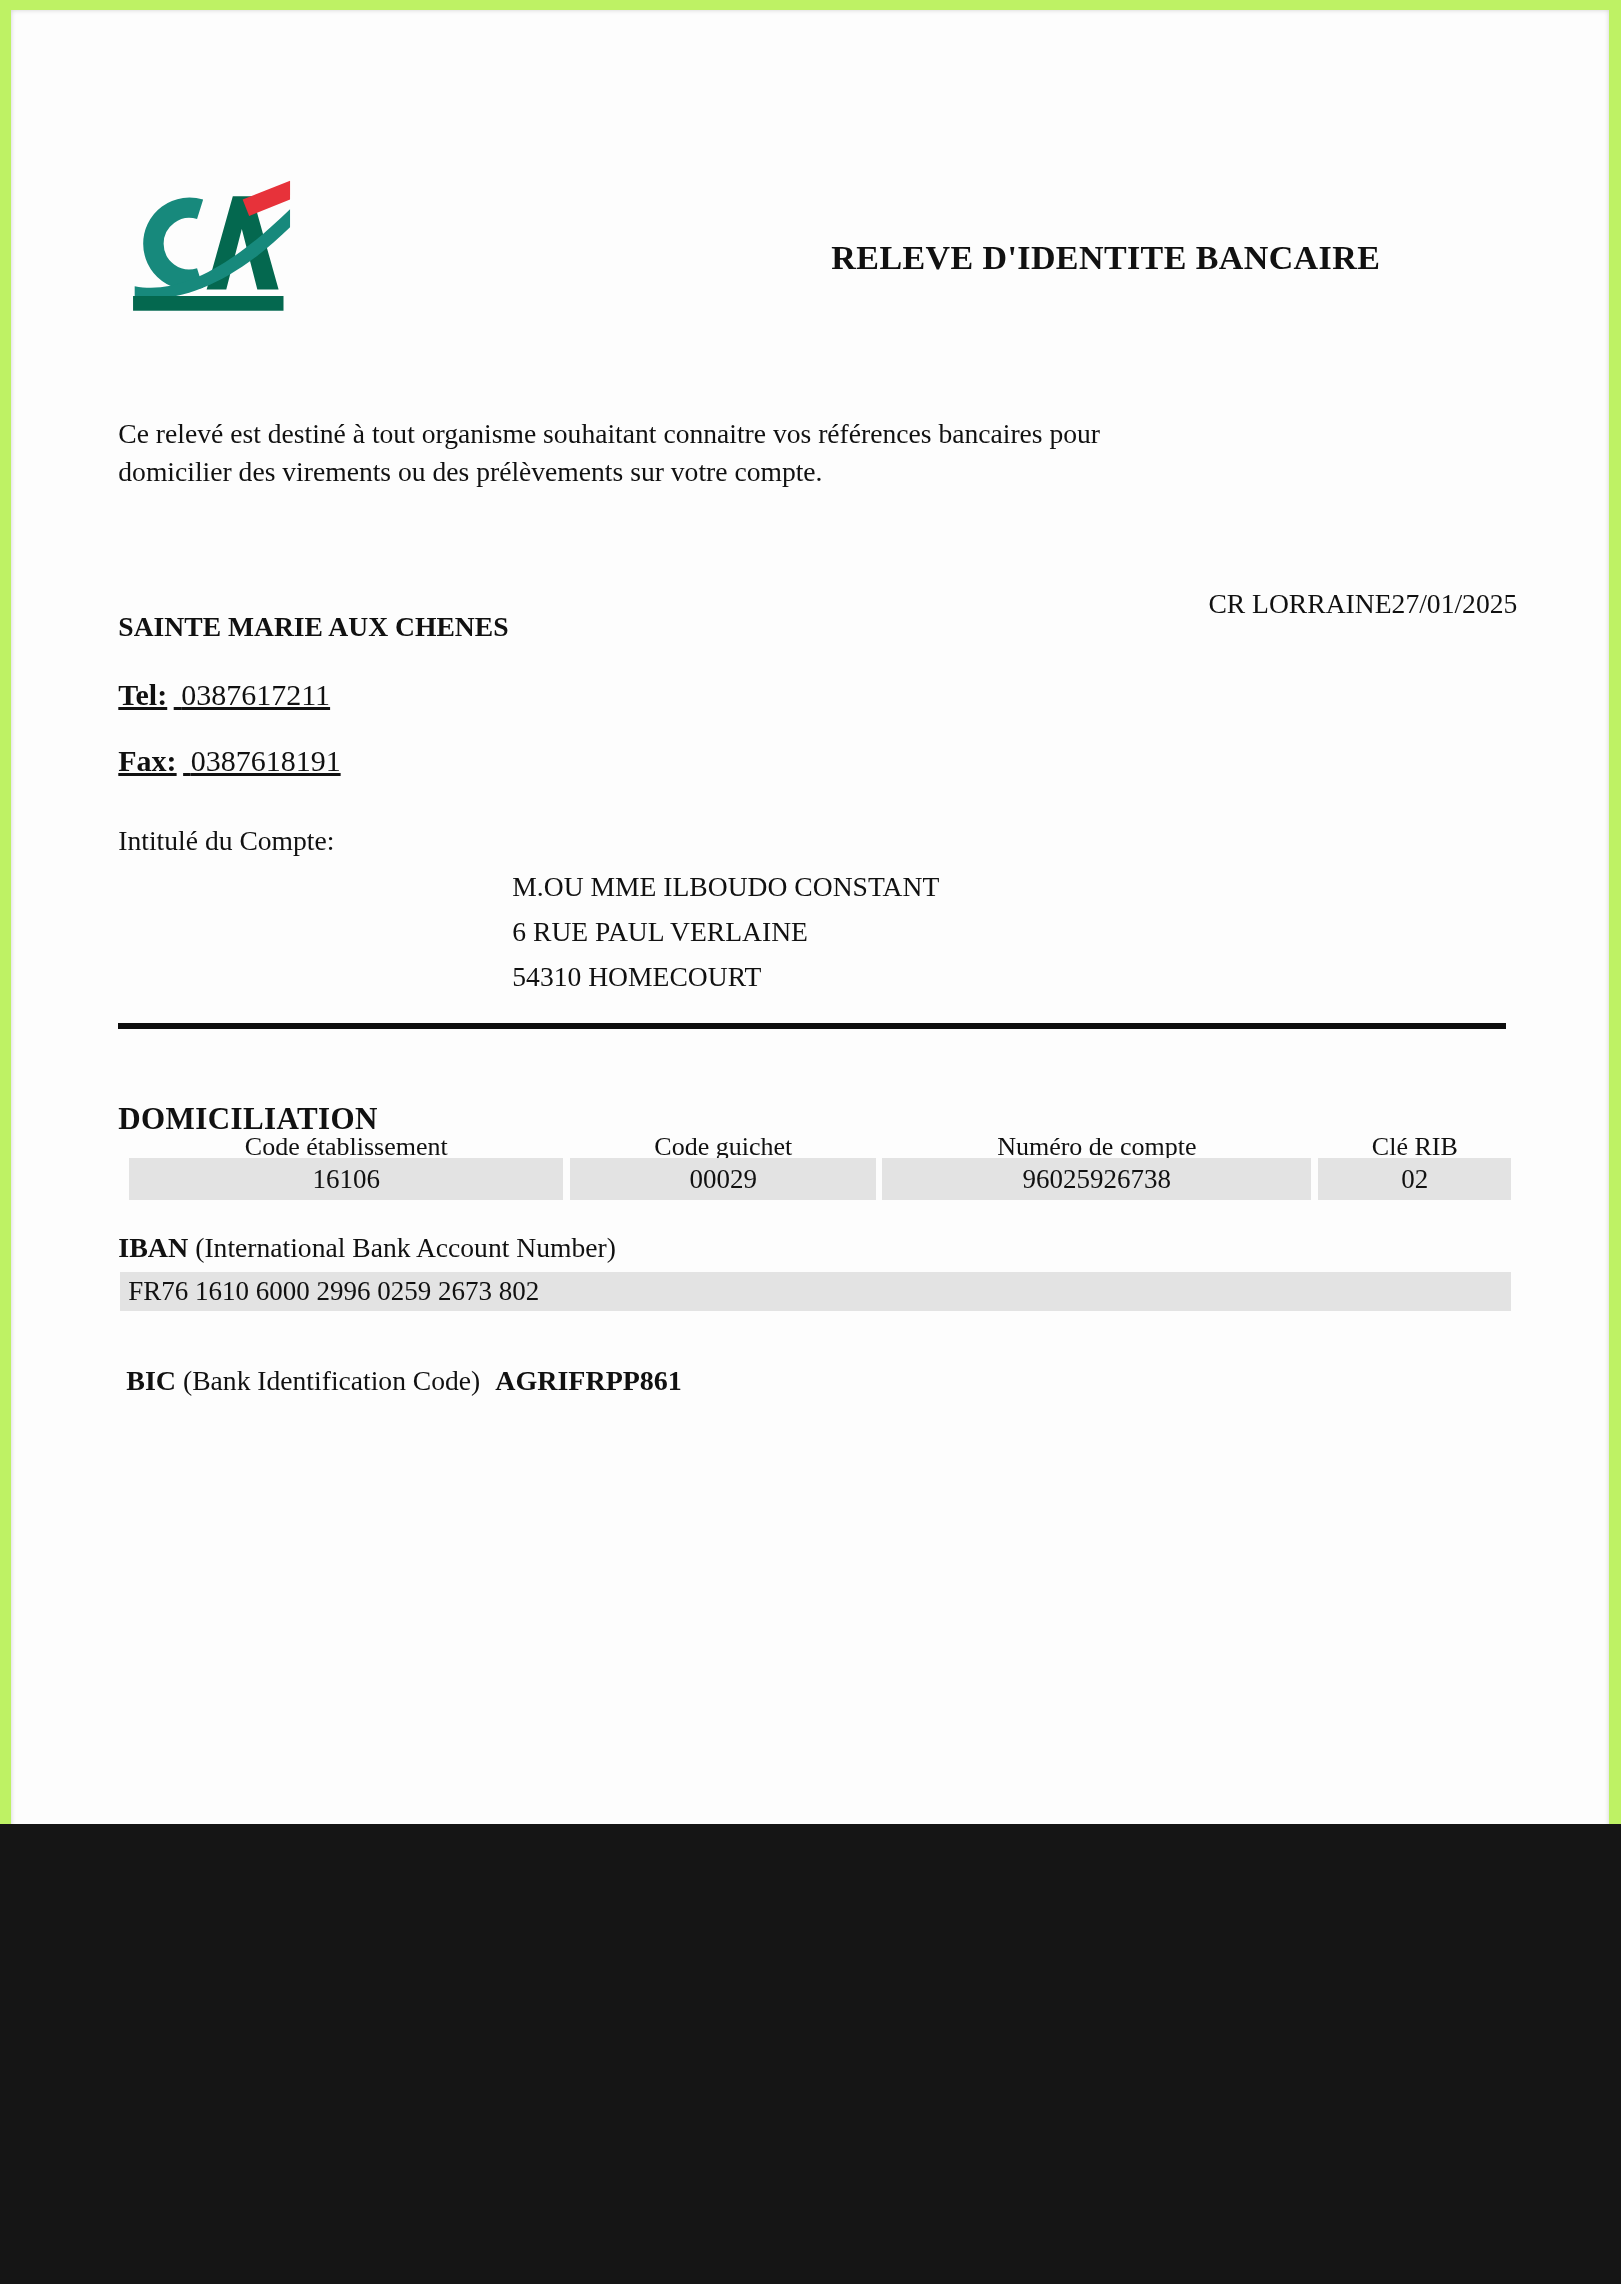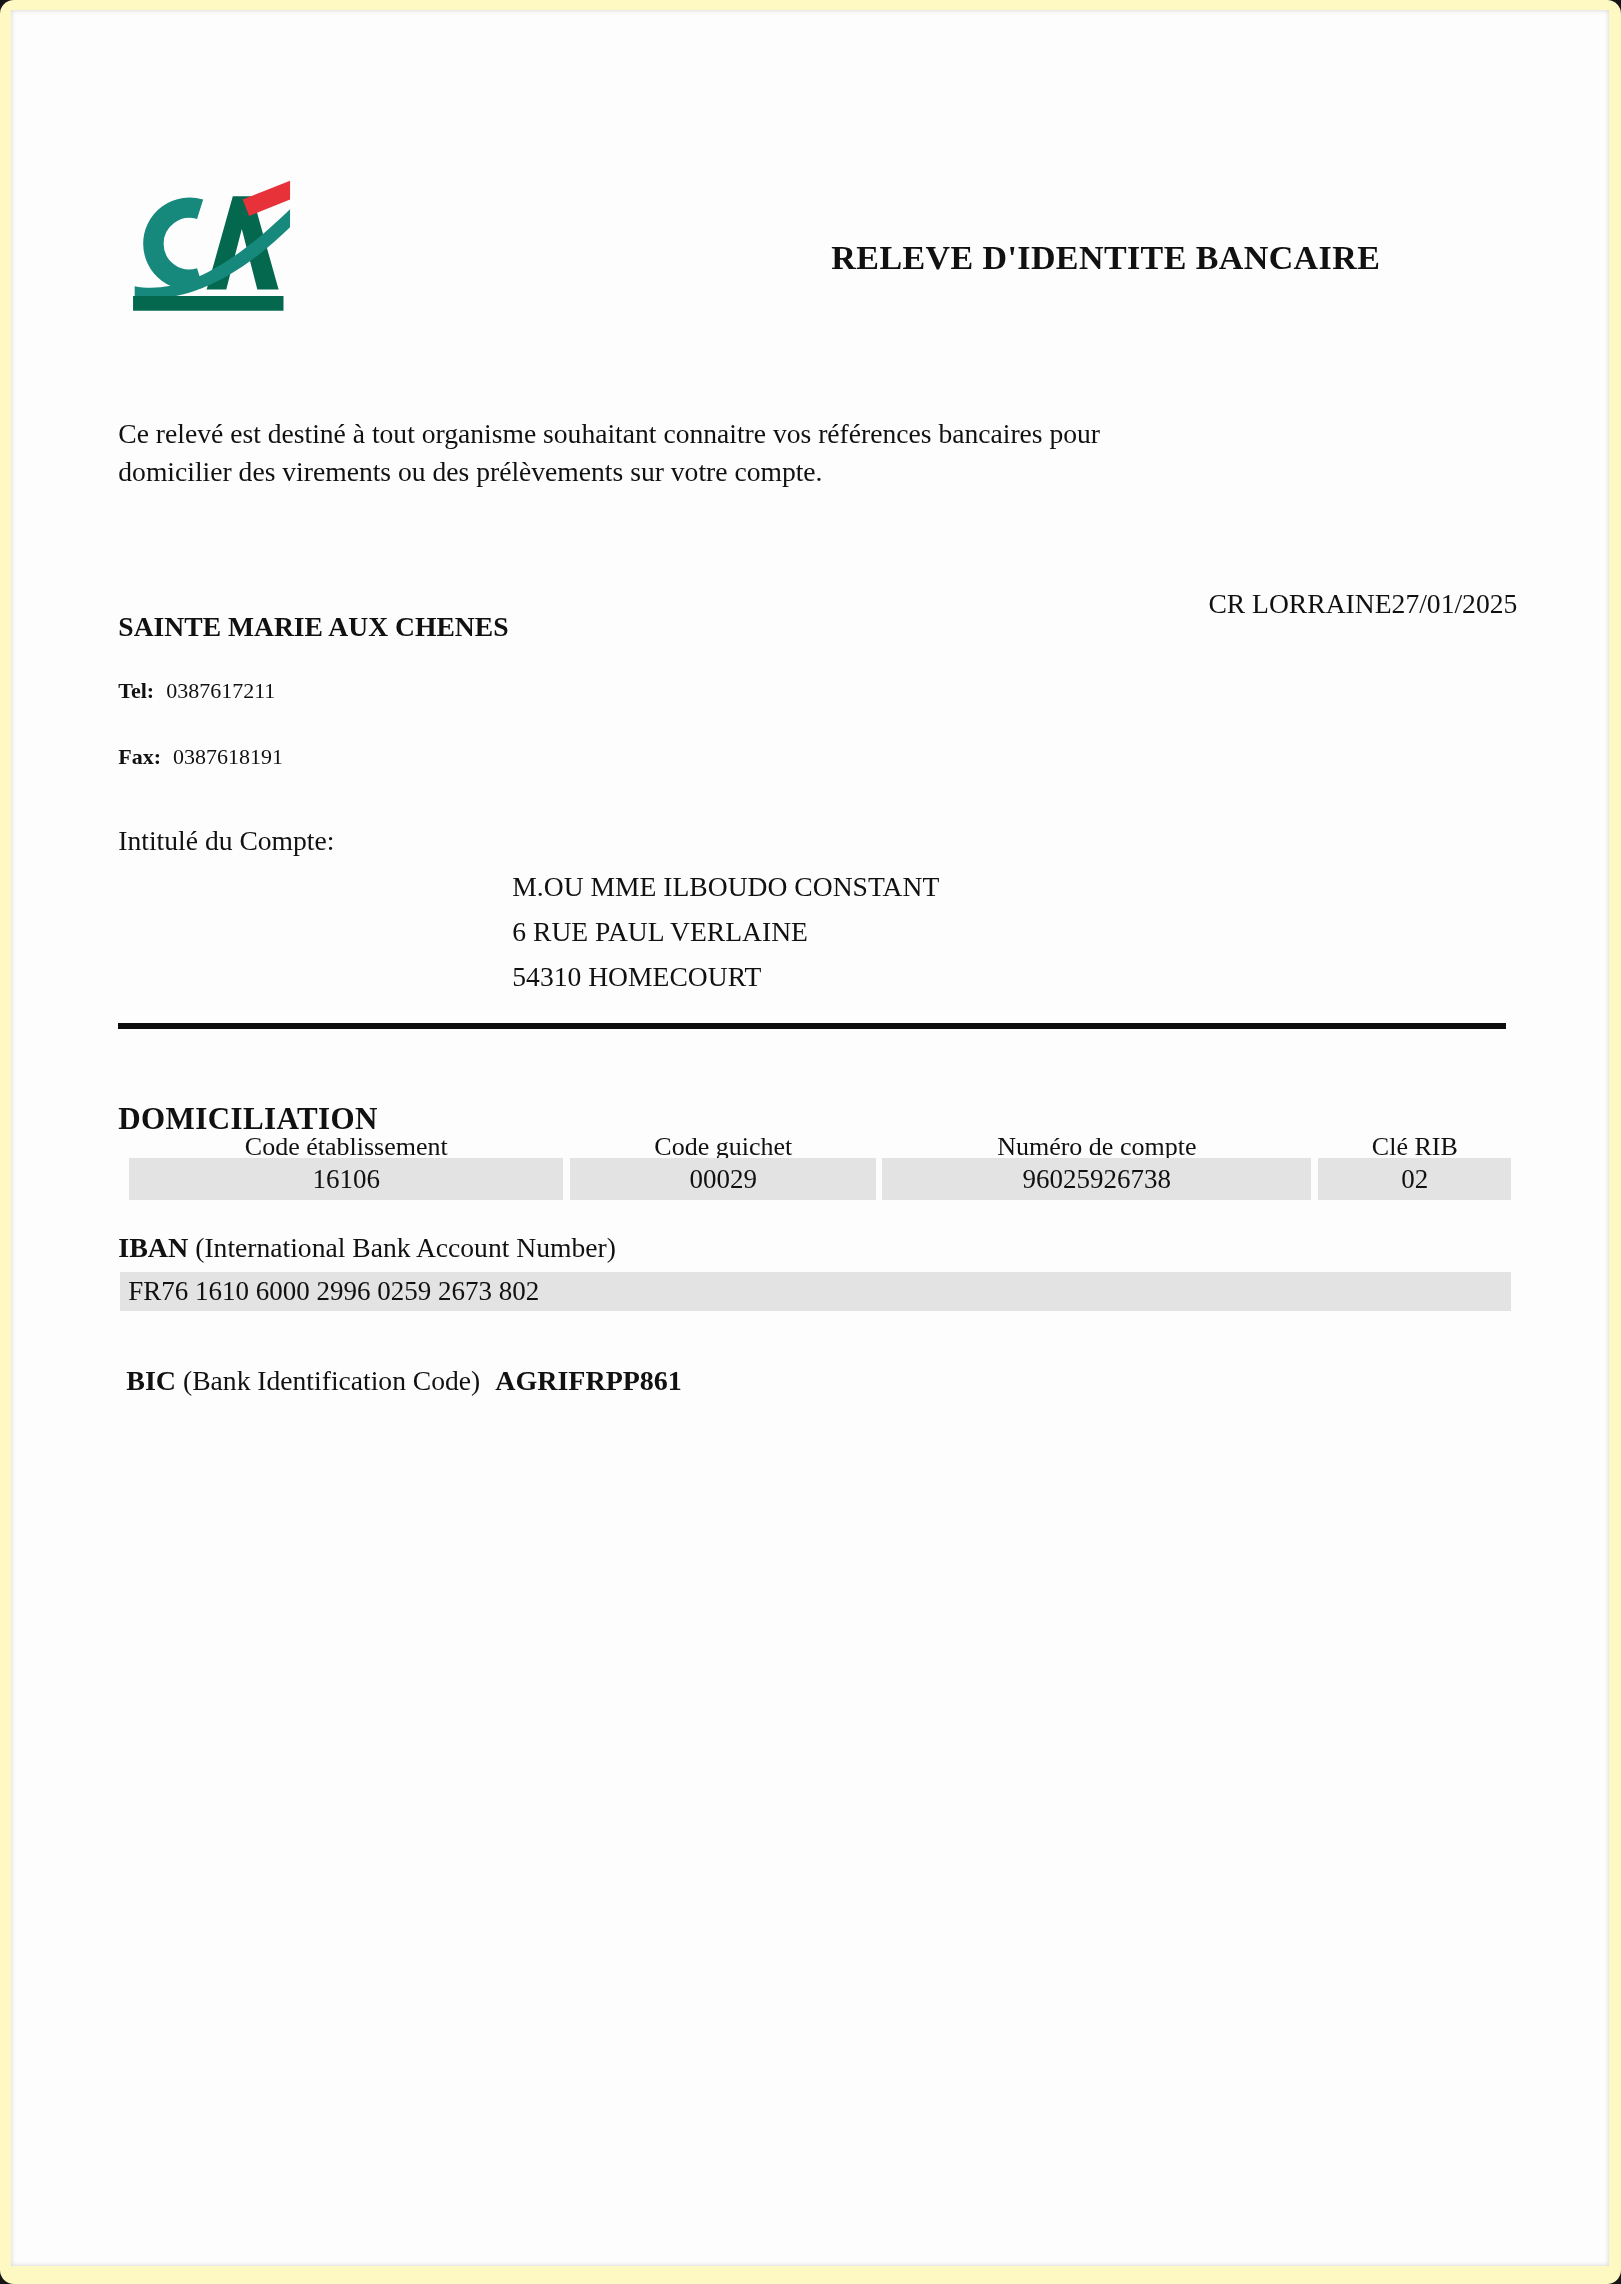--- a/index.html
+++ b/index.html
@@ -1,33 +1,33 @@
 <!DOCTYPE html>
 <html style="font-size:13px"><head>
 <meta charset="utf-8">
 <style>
   * { margin:0; padding:0; box-sizing:border-box; }
   html,body { background:#151515; }
   body { font-family:"Liberation Serif","DejaVu Serif",serif; color:#111; }
-  .frame { position:relative; width:1621px; height:2284px; background:#fef9c3; overflow:hidden;border-radius:14px; }
+  .frame { position:relative; width:1621px; height:1824px; background:#bef264; overflow:hidden; }
   .page  { position:absolute; left:11.3px; top:9.7px; width:1598px; height:2256px;
            background:#fdfdfd; box-shadow: inset 0 0 4.9px rgba(0,0,0,.18); }
   .abs { position:absolute; }
 
   .logo-box { left:113px; top:165px; width:180px; height:139px; }
 
   .doc-title { left:689px; top:229px; width:811px; text-align:center;
                font-size:34px; font-weight:bold; letter-spacing:0.4px; white-space:nowrap; }
 
   .intro { left:107px; top:405px; width:1394px; font-size:27.6px; line-height:38px; }
 
   .bank-row { left:107px; top:554px; width:1399px; display:flex;
               justify-content:flex-end; font-size:27.6px;margin-top:24px; }
   .bank-branch { left:107px; top:601px; font-size:27.6px; font-weight:bold; }
-  .contact { font-size:22px; }
+  .contact { font-size:30px;text-decoration:underline; }
   .contact b { margin-right:6.5px; }
   .tel-row { left:107px; top:668px; }
   .fax-row { left:107px; top:734px; }
 
   .account-label { left:107px; top:815px; font-size:27.6px; }
   .holder { left:501px; top:854px; font-size:27.6px; line-height:45px; }
 
   .rule { left:107px; top:1013px; width:1388px; height:6.5px; background:#0d0d0d; }
 
   .domiciliation-heading { left:107px; top:1047px; font-size:31px; font-weight:bold;

